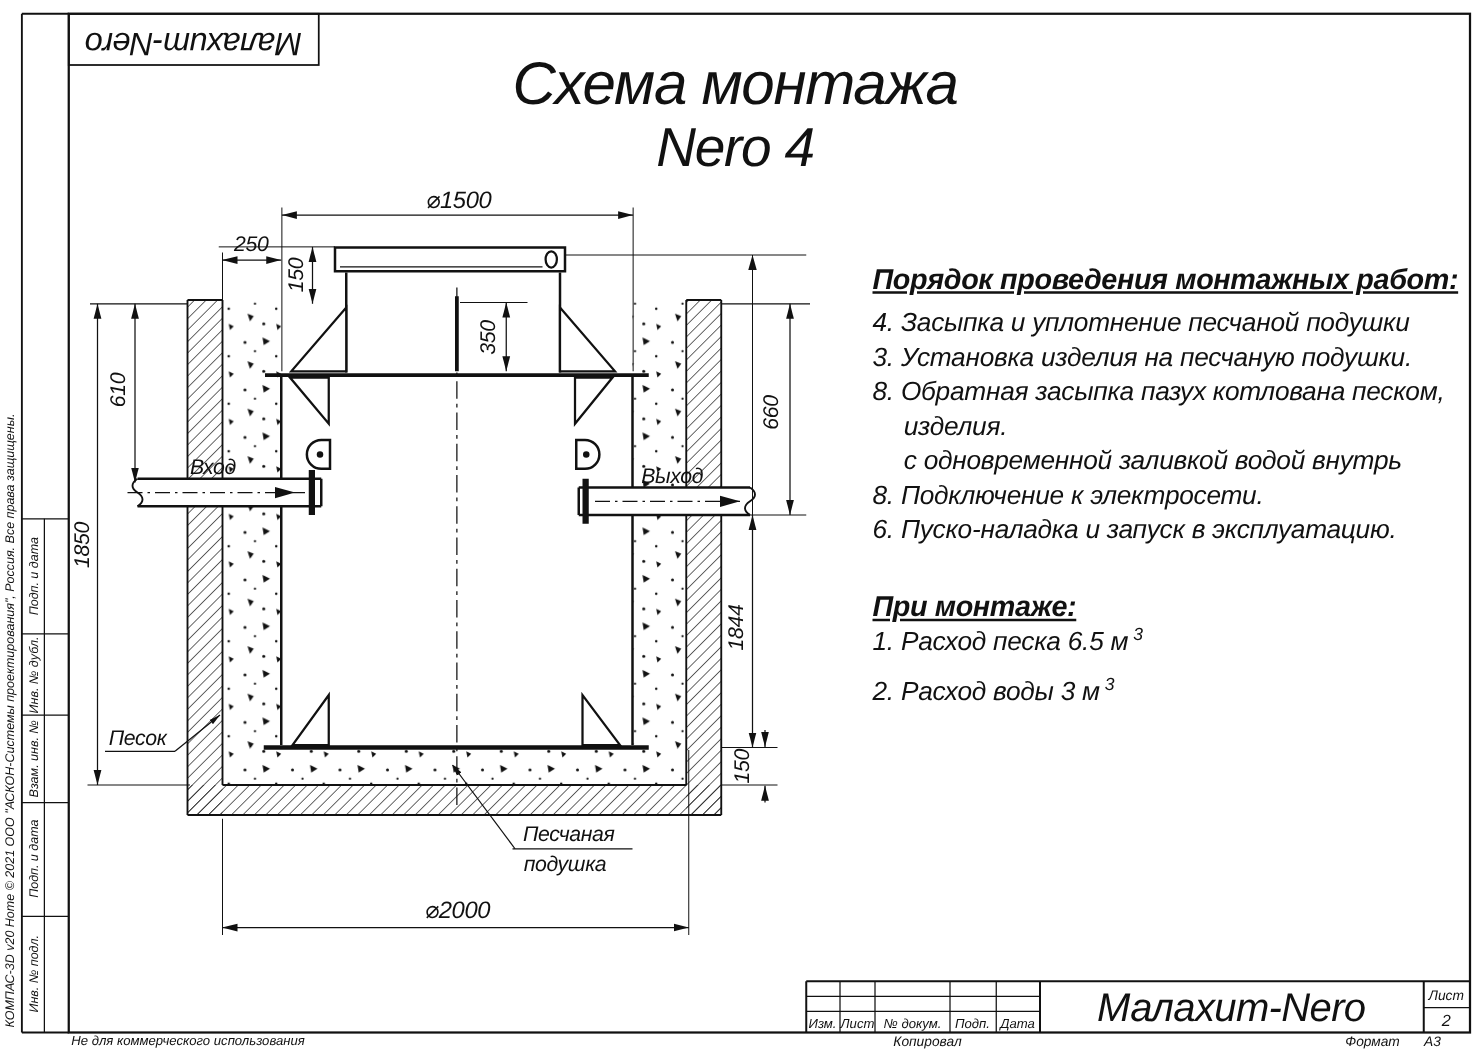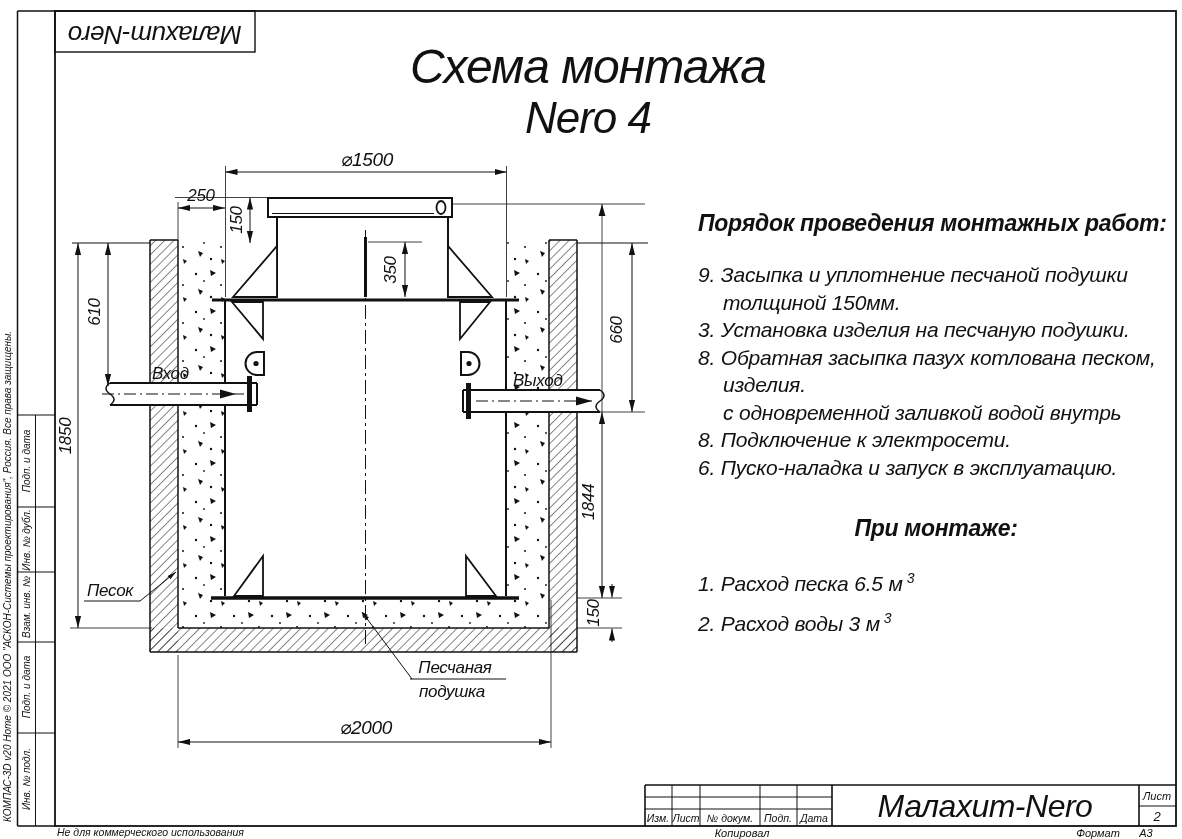--- a/index.html
+++ b/index.html
@@ -13,24 +13,24 @@
   .ts48{font-size:48px;letter-spacing:-1px;} .ts44{font-size:44px;letter-spacing:-1px;}
   .thin{stroke:#111;stroke-width:1;fill:none;}
   .xthin{stroke:#111;stroke-width:0.8;fill:none;}
   .med{stroke:#111;stroke-width:1.5;fill:none;}
   .thick{stroke:#111;stroke-width:2;fill:none;}
   .xxthick{stroke:#111;stroke-width:3;fill:none;}
   .gusset{fill:#fff;stroke:#111;stroke-width:1.8;}
   .dimline{stroke:#111;stroke-width:1;fill:none;}
   
   .instructions{position:absolute;left:698px;top:210px;width:476px;font-style:italic;color:#111;}
-  .ins-heading{font-size:23px;font-weight:bold;letter-spacing:-0.3px;margin-bottom:24px;}
+  .ins-heading{font-size:23px;font-weight:bold;text-decoration:underline;letter-spacing:-0.3px;margin-bottom:8px;}
   .ins-line{font-size:21px;line-height:27.5px;letter-spacing:-0.2px;}
   .cont{padding-left:25px;}
-  .mon-heading{font-size:23px;font-weight:bold;letter-spacing:-0.3px;margin-top:34px;margin-bottom:28px;text-align:center;}
+  .mon-heading{font-size:23px;font-weight:bold;text-decoration:underline;letter-spacing:-0.3px;margin-top:34px;margin-bottom:0;}
   .mon-line{font-size:21px;height:40px;letter-spacing:-0.2px;}
   .mon-line sup{font-size:14px;margin-left:4px;}
 </style>
 </head>
 <body>
 
 <div class="page">
 
 <svg width="1182" height="839" viewBox="0 0 1182 839">
   <defs>
@@ -236,22 +236,21 @@
   <text transform="translate(30,540) rotate(-90)" text-anchor="middle" class="ts10">Инв. № дубл.</text>
   <text transform="translate(30,607) rotate(-90)" text-anchor="middle" class="ts10">Взам. инв. №</text>
   <text transform="translate(30,687) rotate(-90)" text-anchor="middle" class="ts10">Подп. и дата</text>
   <text transform="translate(30,779) rotate(-90)" text-anchor="middle" class="ts10">Инв. № подл.</text>
   <text transform="translate(11,822) rotate(-90)" class="ts10">КОМПАС-3D v20 Home © 2021 ООО "АСКОН-Системы проектирования", Россия. Все права защищены.</text>
   <text x="57" y="836" class="ts105">Не для коммерческого использования</text>
 </svg>
 
 <div class="instructions">
   <div class="ins-heading">Порядок проведения монтажных работ:</div>
-  <div class="ins-line">9. Засыпка и уплотнение песчаной подушки</div>
-  <div class="ins-line cont">толщиной 150мм.</div>
+  <div class="ins-line">4. Засыпка и уплотнение песчаной подушки</div>
   <div class="ins-line">3. Установка изделия на песчаную подушки.</div>
   <div class="ins-line">8. Обратная засыпка пазух котлована песком,</div>
   <div class="ins-line cont">изделия.</div>
   <div class="ins-line cont">с одновременной заливкой водой внутрь</div>
   <div class="ins-line">8. Подключение к электросети.</div>
   <div class="ins-line">6. Пуско-наладка и запуск в эксплуатацию.</div>
 
   <div class="mon-heading">При монтаже:</div>
   <div class="mon-line">
     <span>1. Расход песка 6.5 м</span><sup>3</sup>

